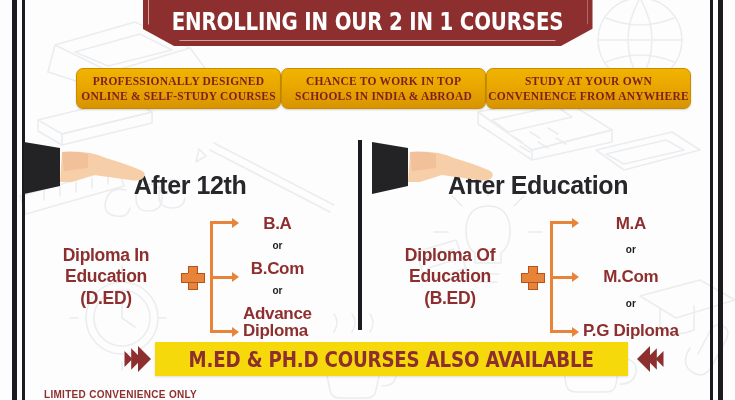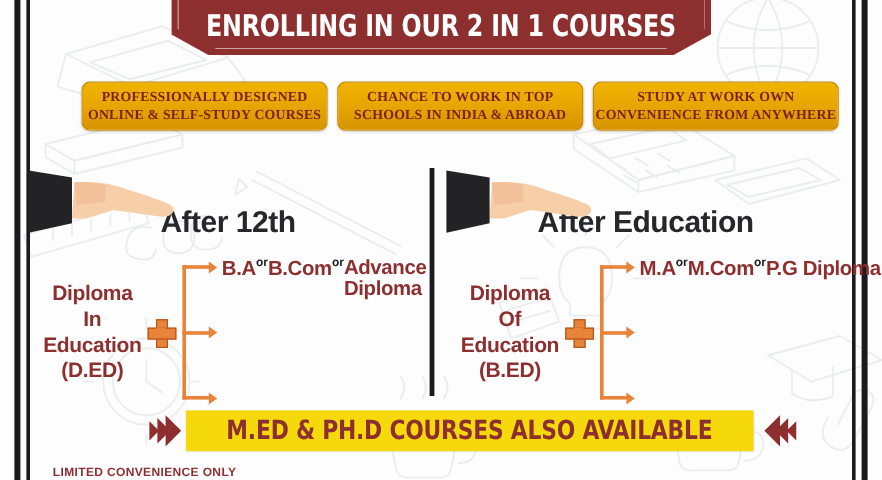--- a/index.html
+++ b/index.html
@@ -69,21 +69,21 @@
     transform:scaleX(.88);
     transform-origin:center bottom;
     margin-bottom:6px;
   }
 
   
   .badges {
     position:absolute;
     top:68px; left:36px; right:36px;
     display:flex;
-    justify-content:space-between;
+    justify-content:center;
     align-items:flex-start;
     padding-left:32px;
   }
   .badge {
     width:205px;
     min-height:38px;
     border-radius:7px;
     background:linear-gradient(180deg,#f0b400 0%,#e8a600 48%,#d89400 100%);
     border:1px solid #c98c00;
     box-shadow:0 1px 2px rgba(0,0,0,.18);
@@ -207,23 +207,24 @@
     border-top:5px solid transparent;
     border-bottom:5px solid transparent;
   }
   .bracket .head.h1 { top:-3.5px; }
   .bracket .head.h2 { top:50%; margin-top:-5px; }
   .bracket .head.h3 { bottom:-3.5px; }
 
   .options {
     margin-left:7px;
     display:flex;
-    flex-direction:row;
+    flex-direction:column;
     justify-content:space-between;
     height:126px;
+    align-items:center;
   }
   .opt {
     color:#8e2f2f;
     font-size:17px;
     font-weight:700;
     line-height:1.12;
     letter-spacing:-.3px;
     white-space:nowrap;
   }
   .opt.two-line { line-height:1.04; }
@@ -381,21 +382,21 @@
       <span>PROFESSIONALLY DESIGNED</span>
       <span>ONLINE &amp; SELF-STUDY COURSES</span>
     </div>
 
     <div class="badge">
       <span>CHANCE TO WORK IN TOP</span>
       <span>SCHOOLS IN INDIA &amp; ABROAD</span>
     </div>
 
     <div class="badge">
-      <span>STUDY AT WORK OWN</span>
+      <span>STUDY AT YOUR OWN</span>
       <span>CONVENIENCE FROM ANYWHERE</span>
     </div>
 
   </div>
 
   <div class="columns">
 
     <div class="divider"></div>
 
     <div class="col left">

